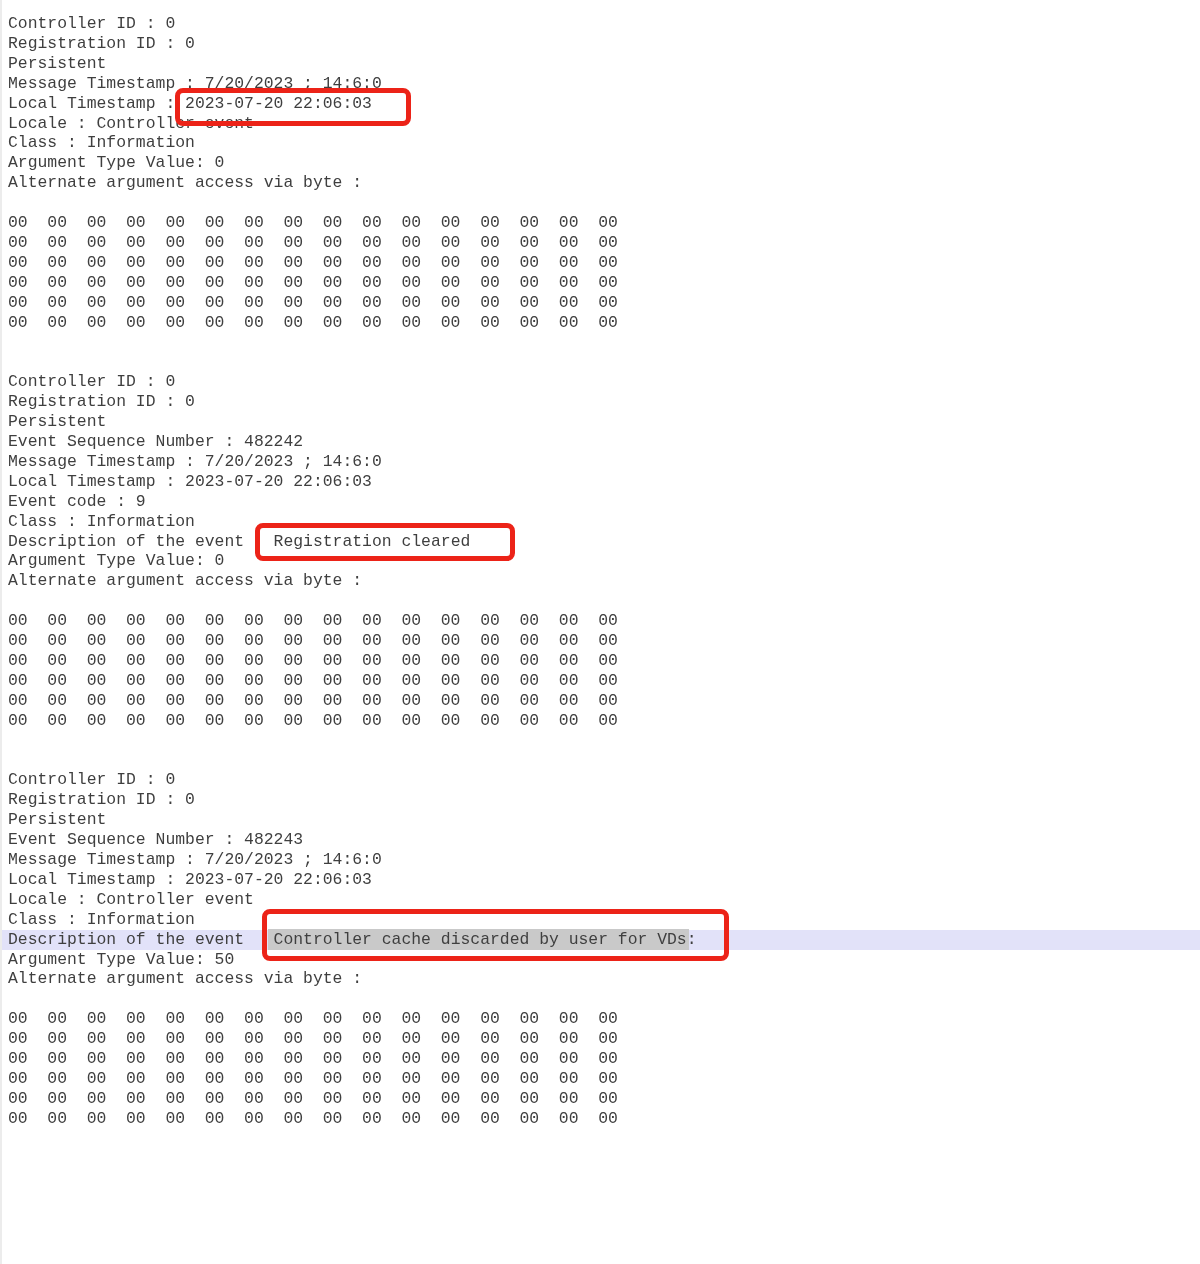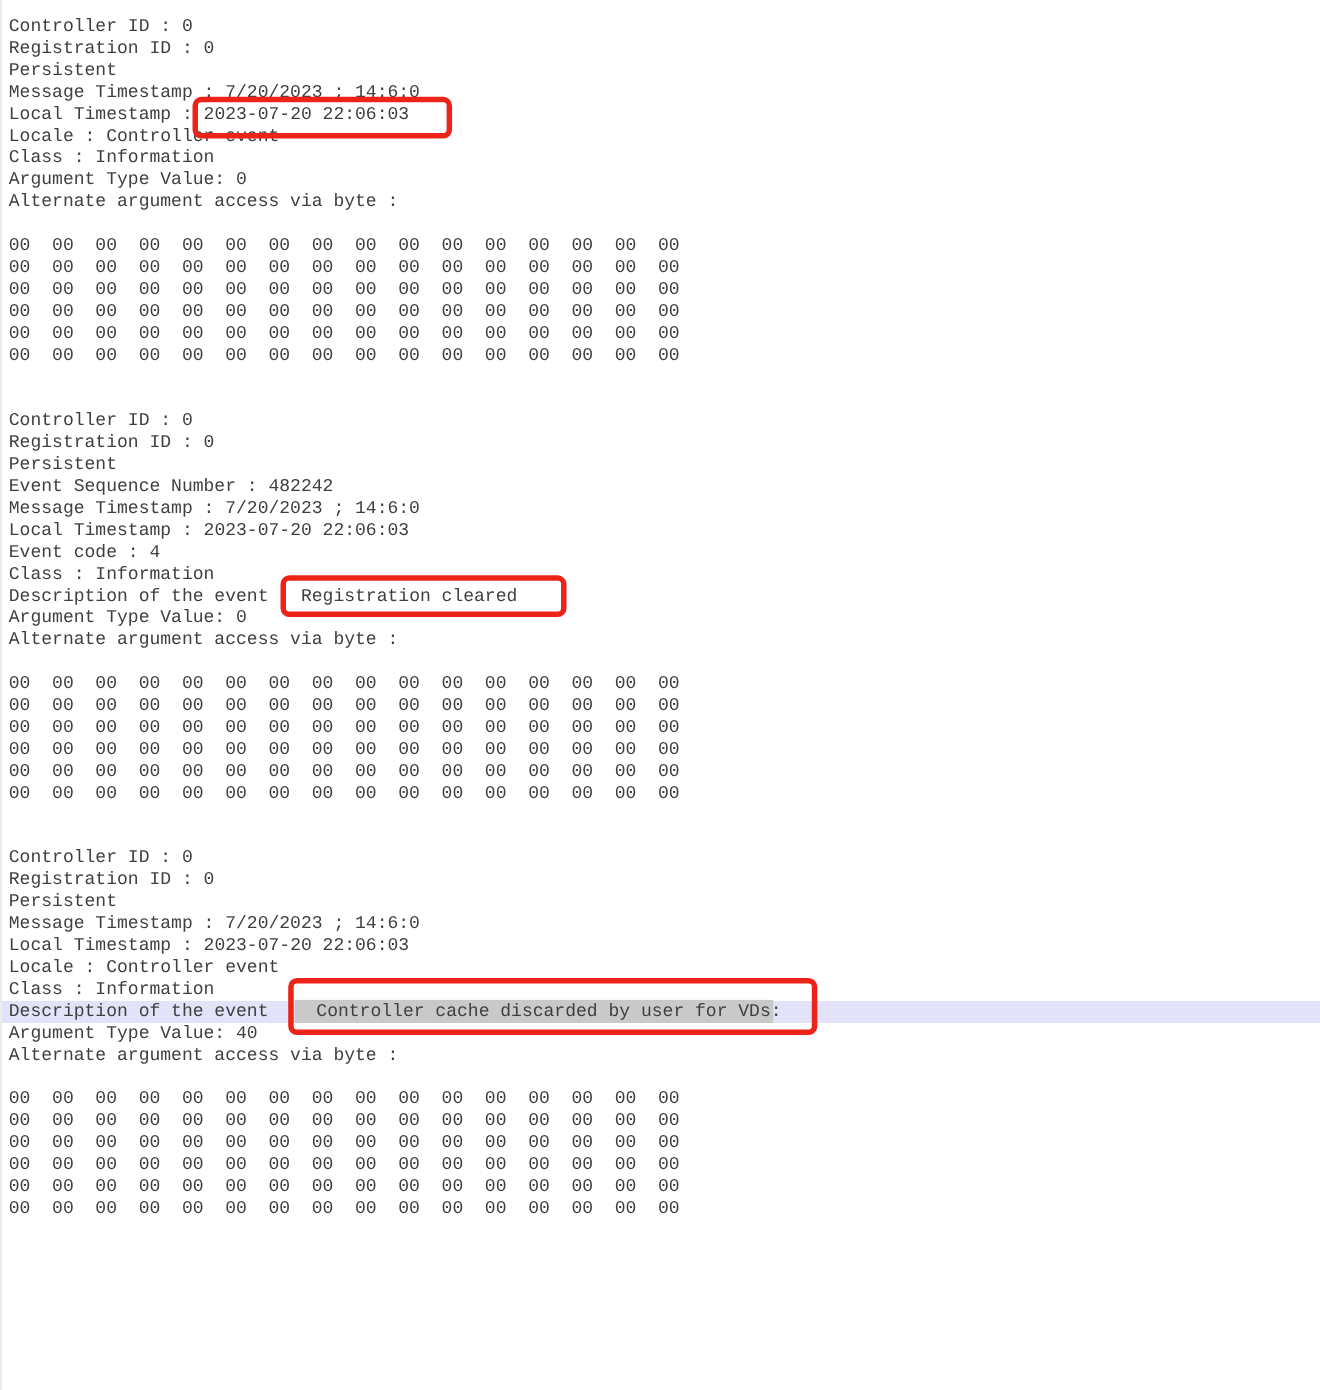--- a/index.html
+++ b/index.html
@@ -9,21 +9,21 @@
   body{
     width:1200px; height:1264px; box-sizing:border-box; overflow:hidden; position:relative;
     background:var(--bg); color:var(--fg);
     font-family:"Liberation Mono","DejaVu Sans Mono",monospace;
     font-size:16.4px; line-height:19.9px;
     padding:14px 0 0 8px;
   }
   .edge-strip{ position:absolute; left:0; top:0; width:2px; height:1264px; background:var(--edge); }
   .line{ white-space:pre; min-height:19.9px; }
   .hl{ background:var(--hl); margin-left:-8px; padding-left:8px; }
-  .sel{ background:var(--sel); padding:1px 2px 1px 20px; margin:-1px -2px -1px -6px; }
+  .sel{ background:var(--sel); padding:1px 2px 1px 6px; margin:-1px -2px -1px -6px; }
   .redbox{ position:relative; }
   .redbox::before{
     content:""; position:absolute; border:5px solid var(--red); border-radius:8px;
     pointer-events:none; z-index:3;
   }
   .box-ts::before{ inset:-6px -39px -13px -10px; }
   .box-d1::before{ inset:-10px -34px -11px -6px; }
   .box-d2::before{ inset:-9px -45px -10px -19px; }
   .box-d3::before{ inset:-21px -32px -12px -12px; }
 </style>
@@ -55,46 +55,47 @@
     <div class="line blank"></div>
   </section>
 
   <section>
     <div class="line">Controller ID : 0</div>
     <div class="line">Registration ID : 0</div>
     <div class="line">Persistent</div>
     <div class="line">Event Sequence Number : 482242</div>
     <div class="line">Message Timestamp : 7/20/2023 ; 14:6:0</div>
     <div class="line"><span>Local Timestamp : </span><span>2023-07-20 22:06:03</span></div>
-    <div class="line">Event code : 4</div>
+    <div class="line">Event code : 9</div>
     <div class="line">Class : Information</div>
     <div class="line"><span>Description of the event   </span><span class="redbox box-d2">Registration cleared</span></div>
     <div class="line">Argument Type Value: 0</div>
     <div class="line">Alternate argument access via byte :</div>
     <div class="line blank"></div>
     <div class="line">00  00  00  00  00  00  00  00  00  00  00  00  00  00  00  00</div>
     <div class="line">00  00  00  00  00  00  00  00  00  00  00  00  00  00  00  00</div>
     <div class="line">00  00  00  00  00  00  00  00  00  00  00  00  00  00  00  00</div>
     <div class="line">00  00  00  00  00  00  00  00  00  00  00  00  00  00  00  00</div>
     <div class="line">00  00  00  00  00  00  00  00  00  00  00  00  00  00  00  00</div>
     <div class="line">00  00  00  00  00  00  00  00  00  00  00  00  00  00  00  00</div>
     <div class="line blank"></div>
     <div class="line blank"></div>
   </section>
 
   <section>
     <div class="line">Controller ID : 0</div>
     <div class="line">Registration ID : 0</div>
     <div class="line">Persistent</div>
+    <div class="line">Event Sequence Number : 482243</div>
     <div class="line">Message Timestamp : 7/20/2023 ; 14:6:0</div>
     <div class="line"><span>Local Timestamp : </span><span>2023-07-20 22:06:03</span></div>
     <div class="line">Locale : Controller event</div>
     <div class="line">Class : Information</div>
     <div class="line hl"><span>Description of the event   </span><span class="redbox box-d3"><span class="sel">Controller cache discarded by user for VDs</span><span>:</span></span></div>
-    <div class="line">Argument Type Value: 40</div>
+    <div class="line">Argument Type Value: 50</div>
     <div class="line">Alternate argument access via byte :</div>
     <div class="line blank"></div>
     <div class="line">00  00  00  00  00  00  00  00  00  00  00  00  00  00  00  00</div>
     <div class="line">00  00  00  00  00  00  00  00  00  00  00  00  00  00  00  00</div>
     <div class="line">00  00  00  00  00  00  00  00  00  00  00  00  00  00  00  00</div>
     <div class="line">00  00  00  00  00  00  00  00  00  00  00  00  00  00  00  00</div>
     <div class="line">00  00  00  00  00  00  00  00  00  00  00  00  00  00  00  00</div>
     <div class="line">00  00  00  00  00  00  00  00  00  00  00  00  00  00  00  00</div>
   </section>
 

